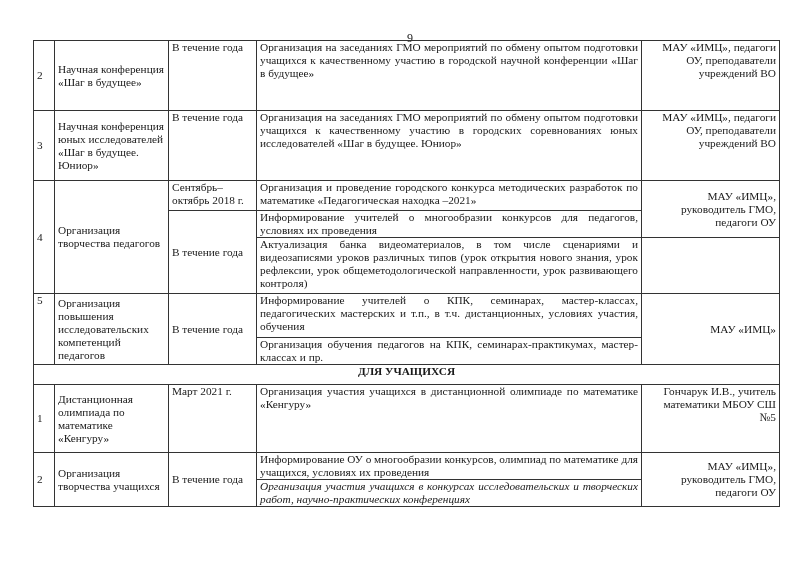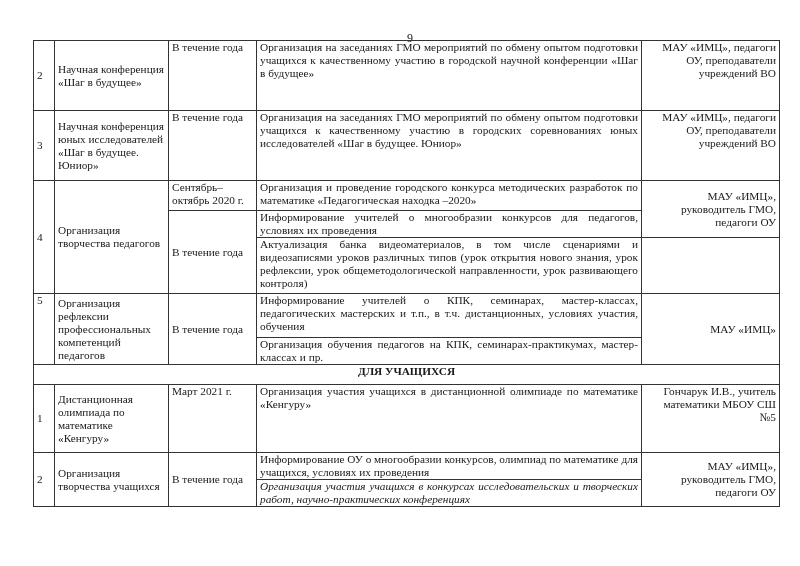--- a/index.html
+++ b/index.html
@@ -47,36 +47,36 @@
       <td class="num">3</td>
       <td class="topic">Научная конференция юных исследователей «Шаг в будущее. Юниор»</td>
       <td class="when">В течение года</td>
       <td class="act">Организация на заседаниях ГМО мероприятий по обмену опытом подготовки учащихся к качественному участию в городских соревнованиях юных исследователей «Шаг в будущее. Юниор»</td>
       <td class="resp">МАУ «ИМЦ», педагоги ОУ, преподаватели учреждений ВО</td>
     </tr>
 
     <tr style="height:30px;">
       <td class="num" rowspan="3">4</td>
       <td class="topic" rowspan="3">Организация творчества педагогов</td>
-      <td class="when">Сентябрь–октябрь 2020 г.</td>
-      <td class="act">Организация и проведение городского конкурса методических разработок по математике «Педагогическая находка –2020»</td>
+      <td class="when">Сентябрь–октябрь 2018 г.</td>
+      <td class="act">Организация и проведение городского конкурса методических разработок по математике «Педагогическая находка –2021»</td>
       <td class="resp mid" rowspan="2">МАУ «ИМЦ», руководитель ГМО, педагоги ОУ</td>
     </tr>
     <tr style="height:26px;">
       <td class="when mid" rowspan="2">В течение года</td>
       <td class="act">Информирование учителей о многообразии конкурсов для педагогов, условиях их проведения</td>
     </tr>
     <tr style="height:56px;">
       <td class="act">Актуализация банка видеоматериалов, в том числе сценариями и видеозаписями уроков различных типов (урок открытия нового знания, урок рефлексии, урок общеметодологической направленности, урок развивающего контроля)</td>
       <td class="resp"></td>
     </tr>
 
     <tr style="height:44px;">
       <td class="num top" rowspan="2">5</td>
-      <td class="topic" rowspan="2">Организация рефлексии профессиональных компетенций педагогов</td>
+      <td class="topic" rowspan="2">Организация повышения исследовательских компетенций педагогов</td>
       <td class="when mid" rowspan="2">В течение года</td>
       <td class="act">Информирование учителей о КПК, семинарах, мастер-классах, педагогических мастерских и т.п., в т.ч. дистанционных, условиях участия, обучения</td>
       <td class="resp mid" rowspan="2">МАУ «ИМЦ»</td>
     </tr>
     <tr style="height:24px;">
       <td class="act">Организация обучения педагогов на КПК, семинарах-практикумах, мастер-классах и пр.</td>
     </tr>
 
     <tr style="height:20px;">
       <td class="section" colspan="5">ДЛЯ УЧАЩИХСЯ</td>

